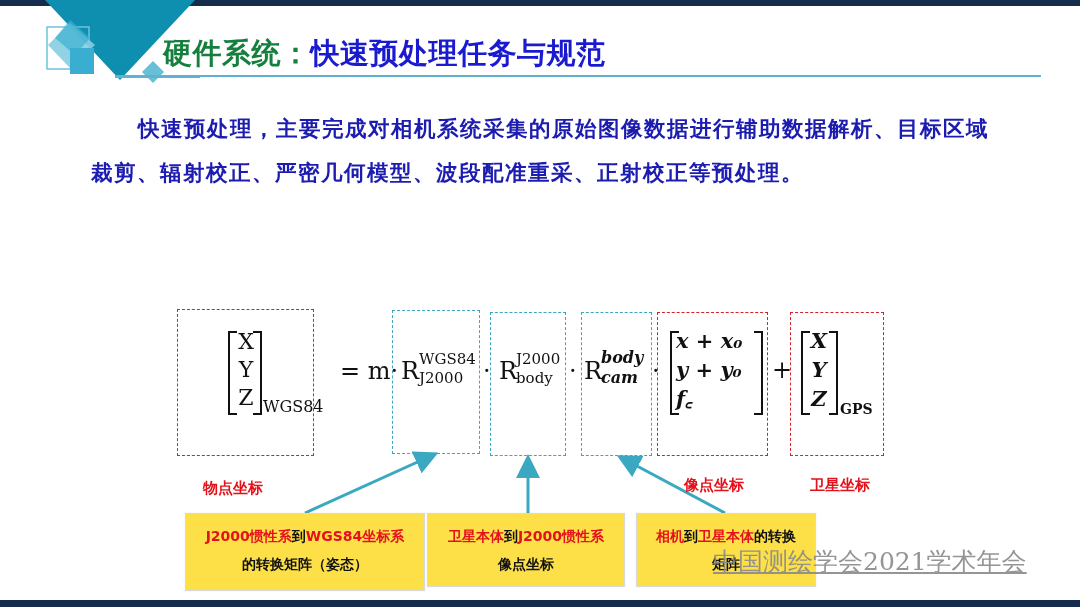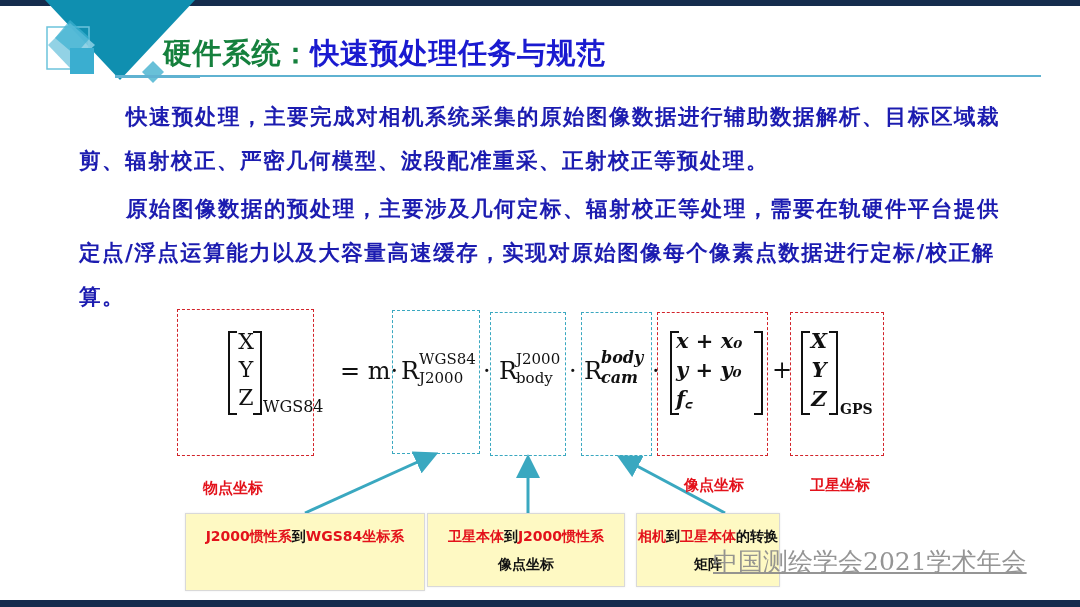--- a/index.html
+++ b/index.html
@@ -8,31 +8,31 @@
   .abs { position:absolute; }
   .topbar { left:0; top:0; width:1080px; height:6px; background:#152c4d; }
   .bottombar { left:0; top:600px; width:1080px; height:7px; background:#152c4d; }
   .title-line { left:115px; top:75px; width:926px; height:2px; background:#5fb2d1; }
   .title { left:163px; top:34px; font-size:29px; font-weight:bold; letter-spacing:0.5px; white-space:nowrap;
            font-family:"DejaVu Sans", sans-serif; }
   .title .red { color:#15803d; }
   .title .blue { color:#1a1ad0; }
   .para { left:75px; width:945px; font-family:"DejaVu Serif", serif; font-weight:bold; color:#1c1cb0;
           font-size:21.5px; line-height:44px; letter-spacing:1.5px; }
-  .para p { margin:4px; }
+  .para p { margin:16px; }
   .indent { text-indent:47px; }
   .box { position:absolute; box-sizing:border-box; }
   .red-dash { border:1.5px dashed #d2232a; }
   .cyan-dash { border:1.5px dashed #3aa8c0; }
   .math { font-family:"DejaVu Serif", serif; color:#111; position:absolute; white-space:nowrap; }
   .bracket { position:absolute; border:2px solid #111; }
   .bl { border-right:none; width:7px; }
   .br { border-left:none; width:7px; }
   .lbl { position:absolute; color:#e3121b; font-weight:bold; font-size:15px; font-family:"DejaVu Sans", sans-serif; white-space:nowrap; }
-  .note { position:absolute; box-sizing:border-box; border:1px solid #d9d9d9; background:#fef9c3;
+  .note { position:absolute; box-sizing:border-box; border:1px solid #d9d9d9; background:#fde047;
           box-shadow:0 0 2px rgba(0,0,0,0.08); text-align:center; font-weight:bold; font-size:14px;
           line-height:28px; padding-top:8px; color:#111; }
   .note .r { color:#e3121b; }
   .watermark { left:713px; top:545px; font-family:"DejaVu Serif", serif; font-size:25px; color:#8a8a8a; white-space:nowrap; opacity:0.9;text-decoration:underline; }
 </style>
 </head>
 <body>
 
 <div class="abs topbar"></div>
 <div class="abs bottombar"></div>
@@ -47,21 +47,20 @@
   <line x1="75" y1="77" x2="160" y2="77" stroke="#5fb2d1" stroke-width="2"></line>
 </svg>
 
 <div class="abs title">
   <span class="red">硬件系统：</span><span class="blue">快速预处理任务与规范</span>
 </div>
 <div class="abs title-line"></div>
 
 <div class="abs para" style="top:91px">
   <p class="indent">快速预处理，主要完成对相机系统采集的原始图像数据进行辅助数据解析、目标区域裁剪、辐射校正、严密几何模型、波段配准重采、正射校正等预处理。</p>
-  <p class="indent">原始图像数据的预处理，主要涉及几何定标、辐射校正等处理，需要在轨硬件平台提供定点/浮点运算能力以及大容量高速缓存，实现对原始图像每个像素点数据进行定标/校正解算。</p>
 </div>
 
 <div class="box red-dash" style="left:177px;top:309px;width:137px;height:147px"></div>
 <div class="box cyan-dash" style="left:392px;top:310px;width:88px;height:144px"></div>
 <div class="box cyan-dash" style="left:490px;top:312px;width:76px;height:144px"></div>
 <div class="box cyan-dash" style="left:581px;top:312px;width:71px;height:144px"></div>
 <div class="box red-dash" style="left:657px;top:312px;width:111px;height:144px"></div>
 <div class="box red-dash" style="left:790px;top:312px;width:94px;height:144px"></div>
 
 <div class="bracket bl" style="left:228px;top:331px;height:80px"></div>
@@ -118,23 +117,24 @@
   <line x1="528" y1="513" x2="528" y2="460" stroke="#3aa8c0" stroke-width="3" marker-end="url(#ah)"></line>
   <line x1="725" y1="513" x2="622" y2="458" stroke="#3aa8c0" stroke-width="3" marker-end="url(#ah)"></line>
 </svg>
 
 <div class="lbl" style="left:203px;top:479px">物点坐标</div>
 <div class="lbl" style="left:684px;top:476px">像点坐标</div>
 <div class="lbl" style="left:810px;top:476px">卫星坐标</div>
 
 <div class="note" style="left:185px;top:513px;width:240px;height:78px">
   <div><span class="r">J2000惯性系</span><span>到</span><span class="r">WGS84坐标系</span></div>
+  <div>的转换矩阵（姿态）</div>
 </div>
 <div class="note" style="left:427px;top:513px;width:198px;height:74px">
   <div><span class="r">卫星本体</span><span>到</span><span class="r">J2000惯性系</span></div>
   <div>像点坐标</div>
 </div>
-<div class="note" style="left:636px;top:513px;width:144px;height:74px">
+<div class="note" style="left:636px;top:513px;width:180px;height:74px">
   <div><span class="r">相机</span><span>到</span><span class="r">卫星本体</span><span>的转换</span></div>
   <div>矩阵</div>
 </div>
 
 <div class="abs watermark">中国测绘学会2021学术年会</div>
 
 </body></html>

